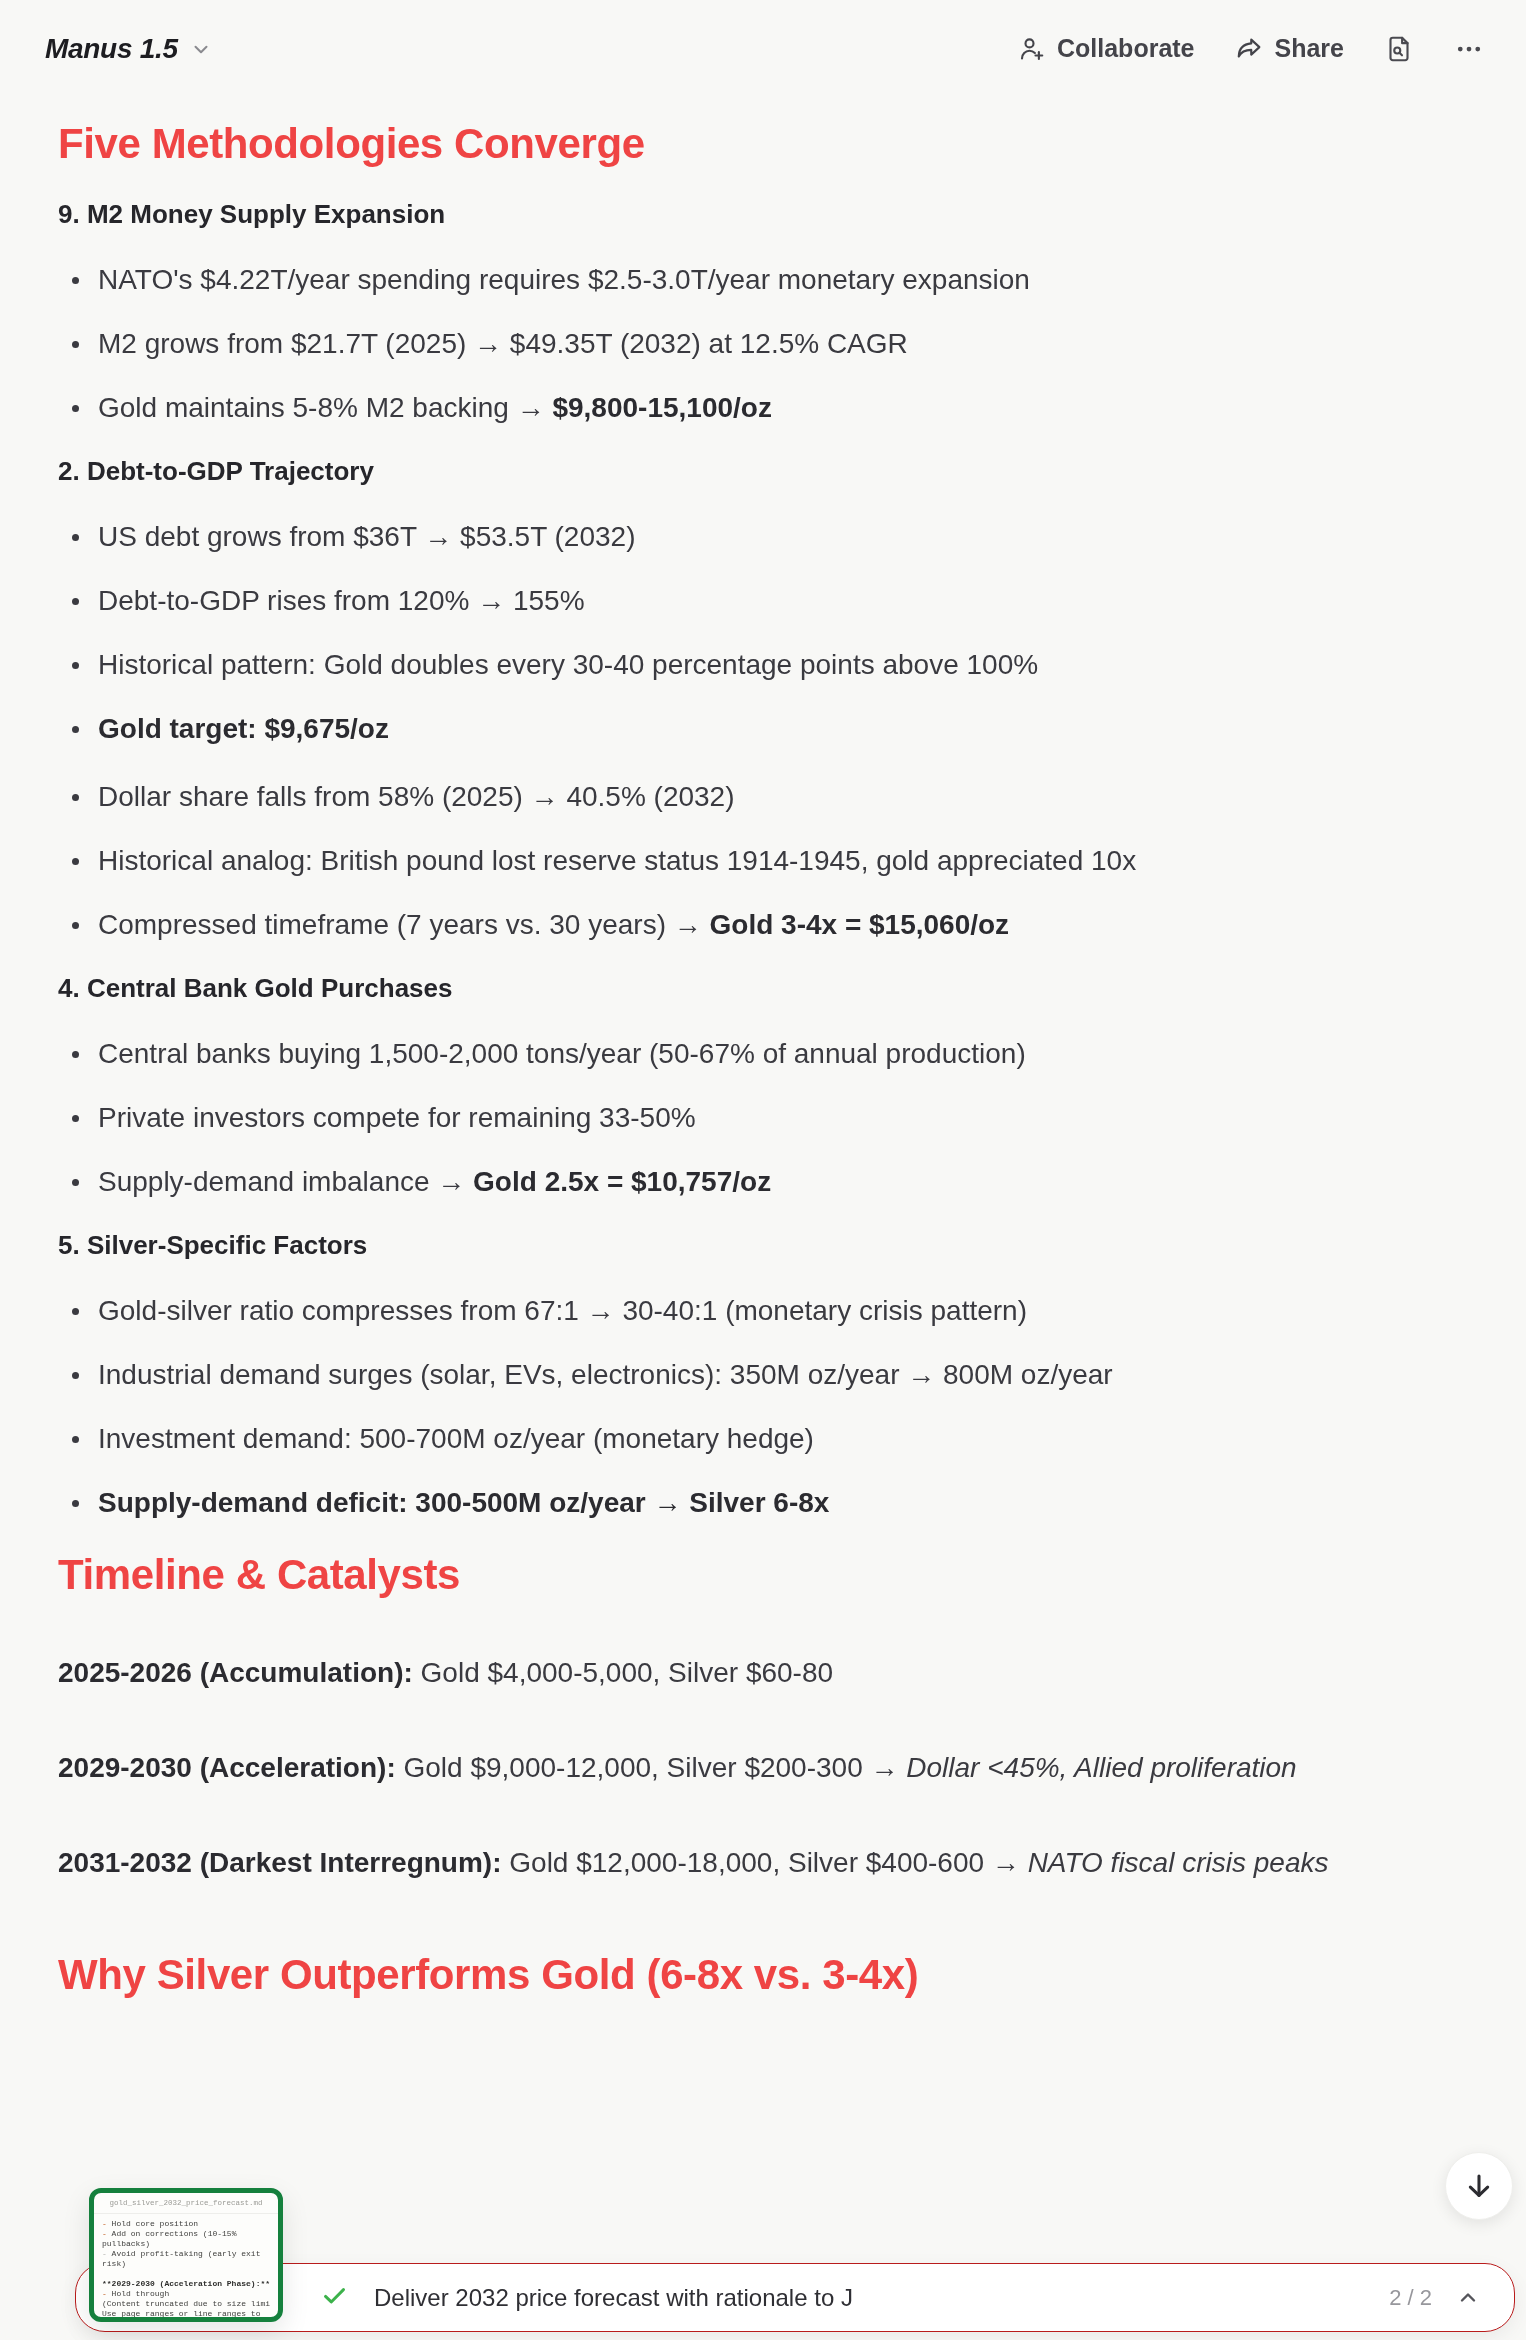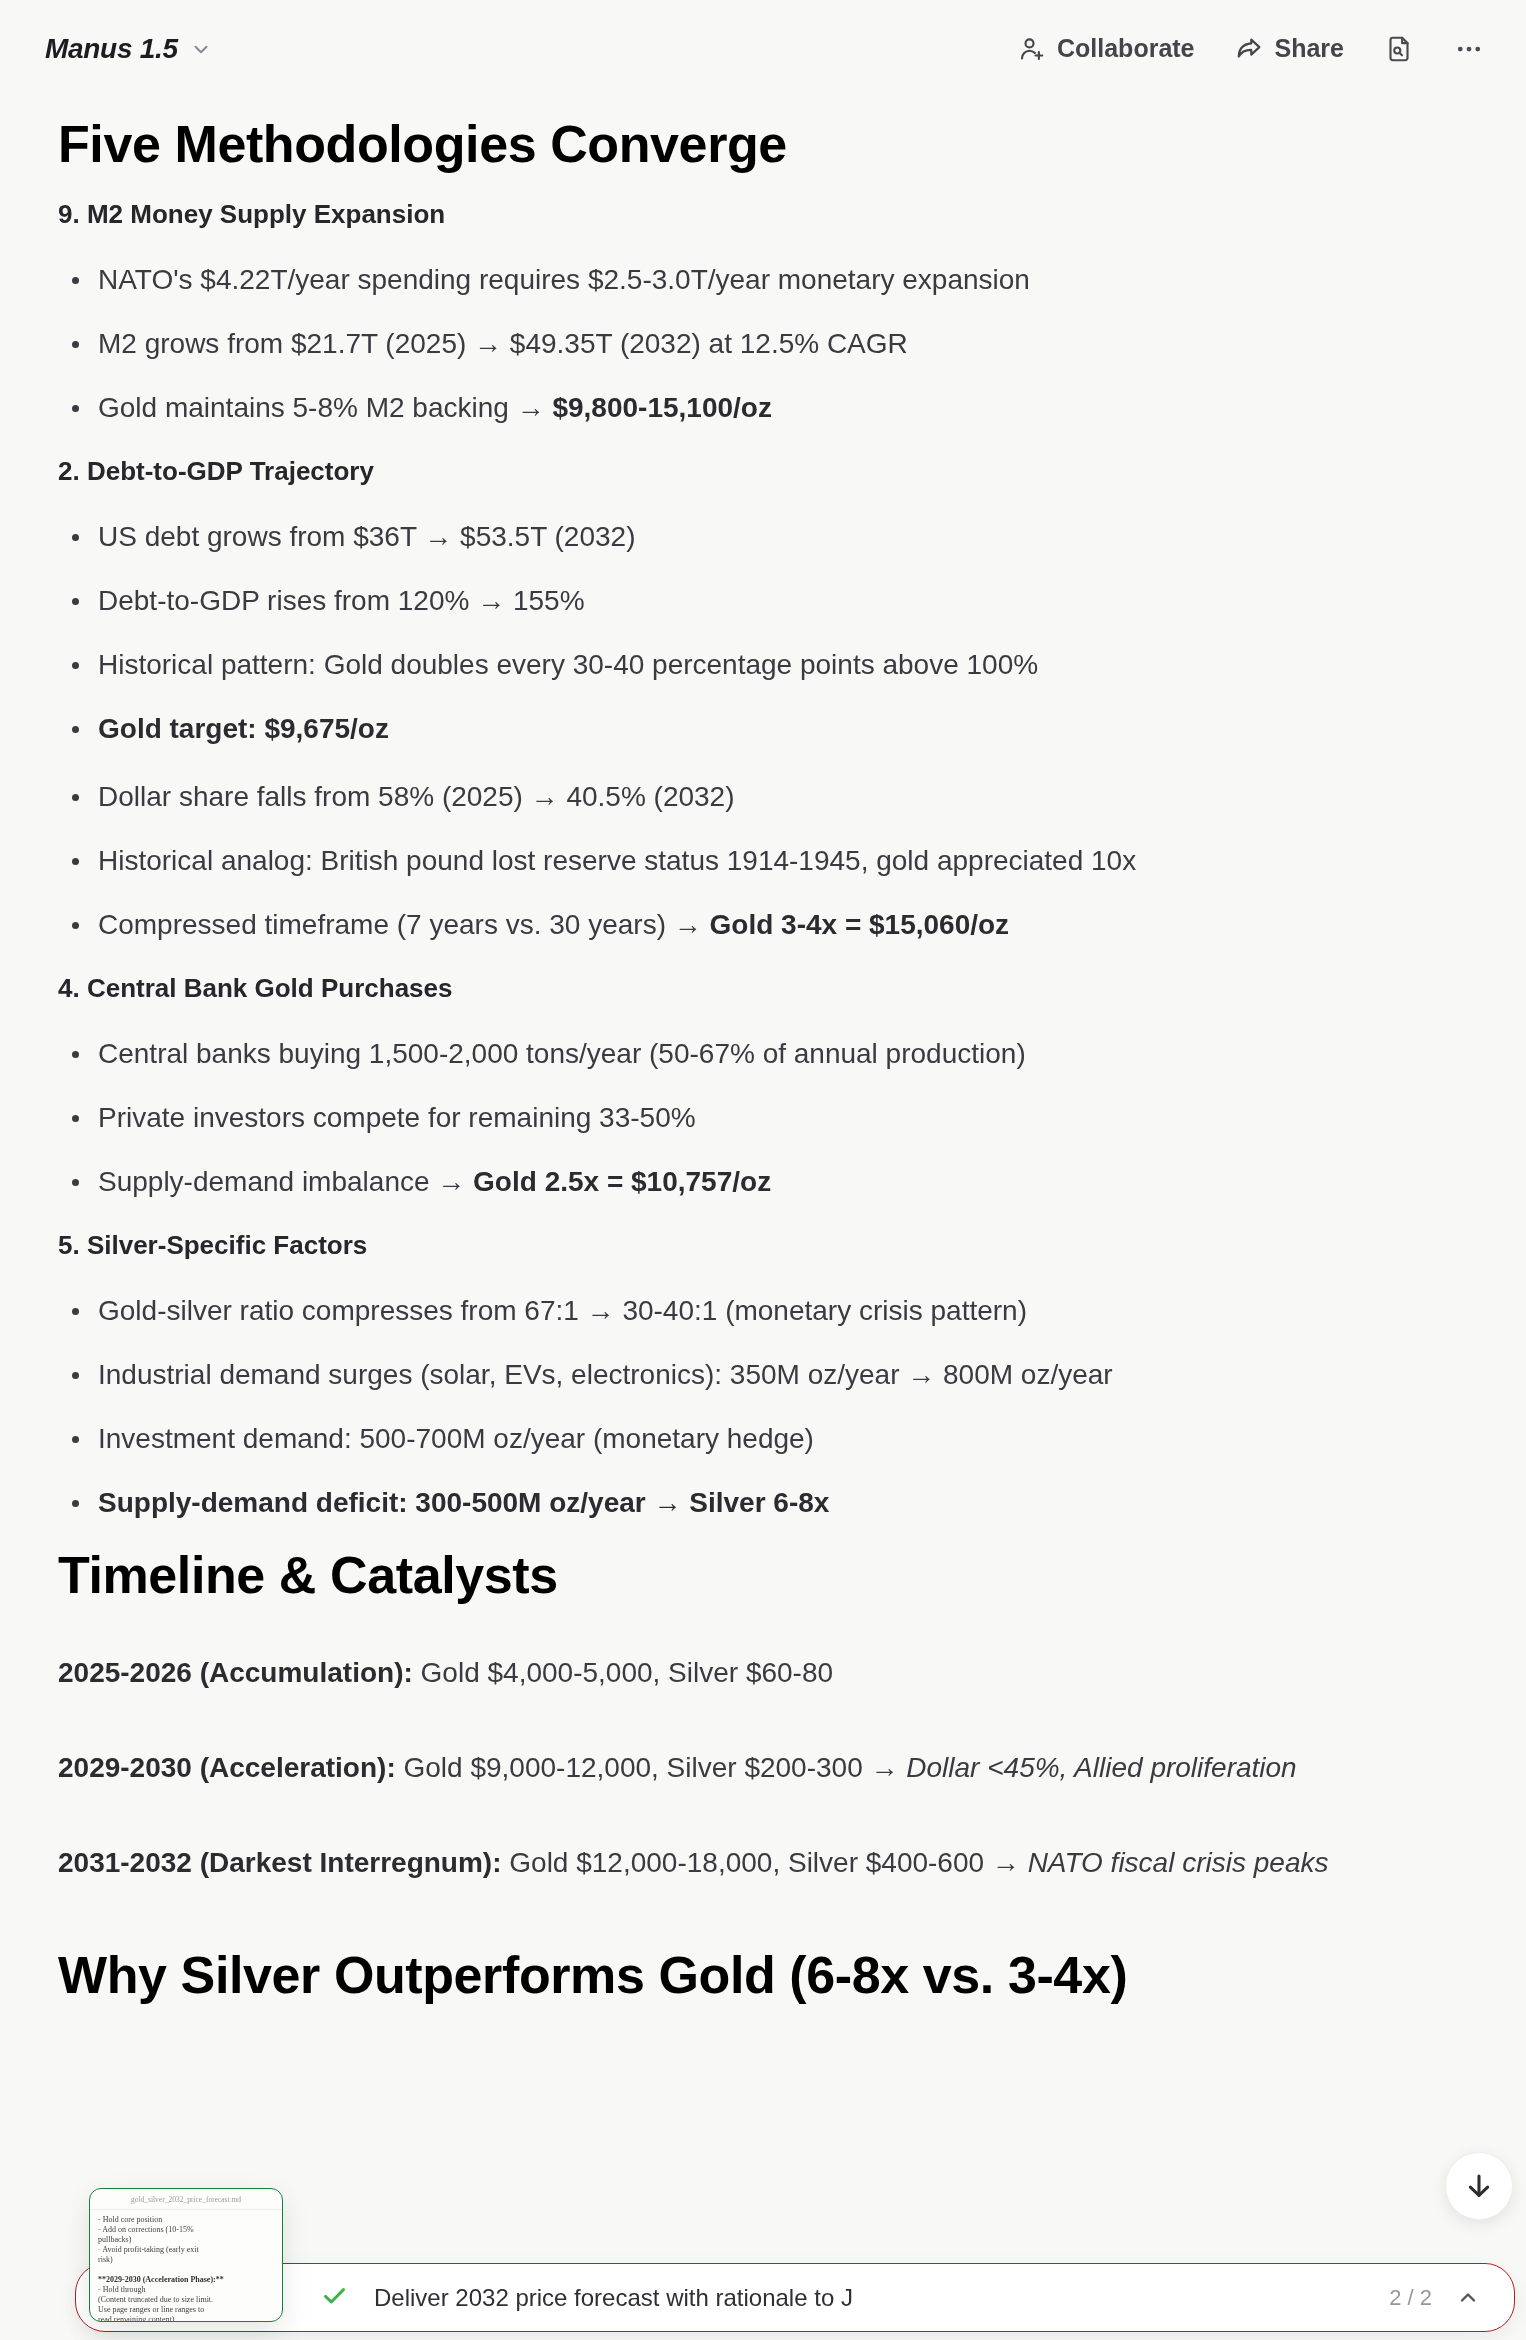--- a/index.html
+++ b/index.html
@@ -21,22 +21,22 @@
   .doc-switcher { display:flex; align-items:center; gap:12px; cursor:pointer; }
   .doc-switcher .title { font-size:28px; font-weight:700; color:#1d1d21; letter-spacing:-0.3px;font-style:italic; }
   .topbar-right { display:flex; align-items:center; gap:40px; }
   .tb-btn { display:flex; align-items:flex-start; gap:10px; color:#44444a; font-size:25px; cursor:pointer;font-weight:bold; }
   .tb-btn svg, .icon-btn svg { display:block; }
   .icon-btn { display:flex; align-items:center; cursor:pointer; color:#4a4a50; }
 
   
   main { padding:0 60px 0 58px; }
   h1 {
-    font-size:52px; line-height:52px; font-weight:700;
-    color:#000000; letter-spacing:-0.4px; margin:46px 0 0;
+    font-size:42px; line-height:52px; font-weight:700;
+    color:#ef4444; letter-spacing:-0.4px; margin:46px 0 0;
   }
   h1.mt-timeline { margin-top:27px; }
   h1.mt-bottom { margin-top:63px; white-space:nowrap; }
   h3 {
     font-size:26px; line-height:34px; font-weight:700;
     color:#26262b; margin:27px 0 0;
   }
   ul { list-style:none; margin:0; padding:0; }
   li {
     position:relative; padding-left:40px; margin-top:26px;
@@ -50,24 +50,24 @@
   .sb { font-weight:700; color:#2b2b30; }
   .si { font-style:italic; }
   p.tl {
     font-size:28px; line-height:46px; color:#3a3a40;
     margin:49px 0 0; max-width:1370px;
   }
 
   
   .tooltip {
     position:absolute; left:89px; top:2188px; width:194px; height:134px;
-    background:#fdfdfb; border:1px solid #15803d; border-radius:12px;
+    background:#fdfdfb; border:5px solid #15803d; border-radius:12px;
     box-shadow:0 10px 28px rgba(0,0,0,0.10);
     z-index:30; overflow:hidden;
-    font-family:Liberation Serif, serif;
+    font-family:Liberation Mono, monospace;
   }
   .tooltip .tt-head {
     font-size:7.5px; line-height:9px; color:#9b9b96; text-align:center;
     padding:6px 8px 5px; border-bottom:1px solid #eeeeeb;
     white-space:nowrap; overflow:hidden;
   }
   .tooltip .tt-body { padding:5px 8px; font-size:8px; line-height:10px; color:#3f3f3d; }
   .tt-line { white-space:nowrap; overflow:hidden; height:10px; }
   .tt-line .dash-accent { color:var(--accent-dash,#c05a1c); }
   .tt-line .dash-muted { color:var(--muted-dash,#b0b0ab); }

